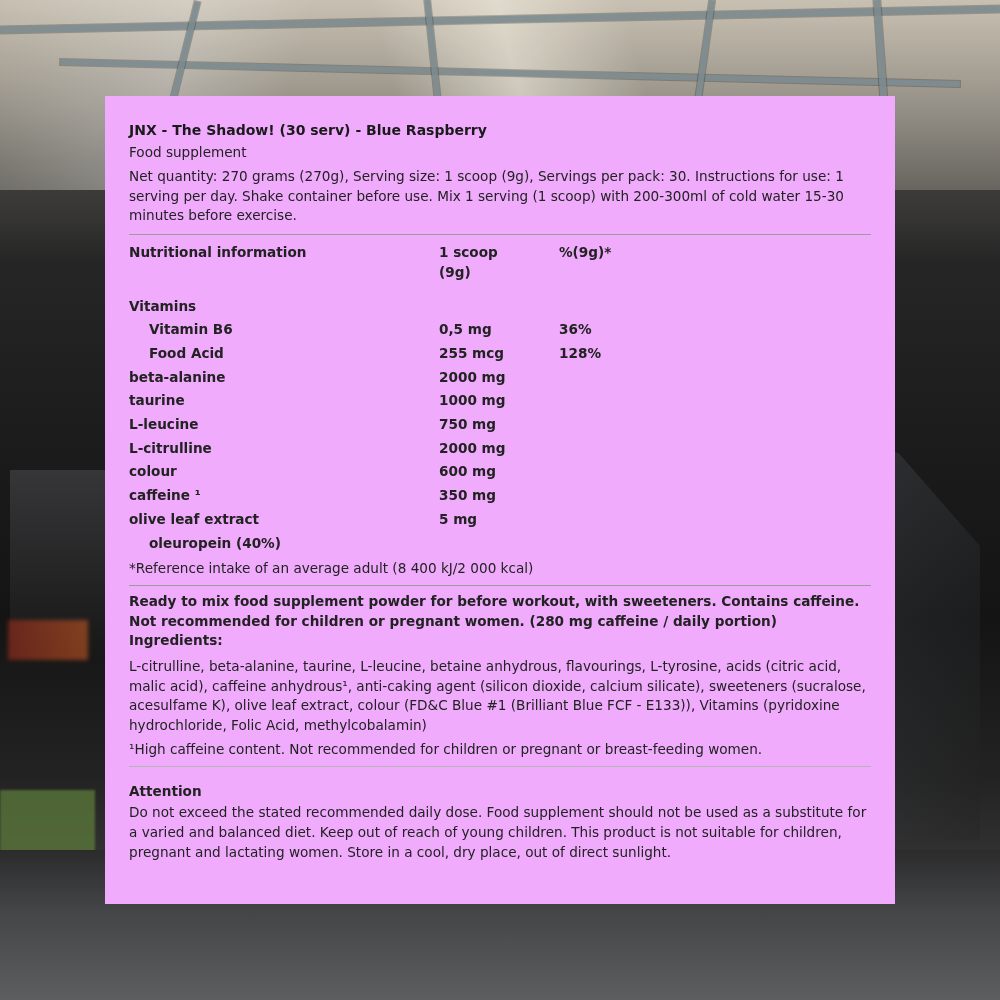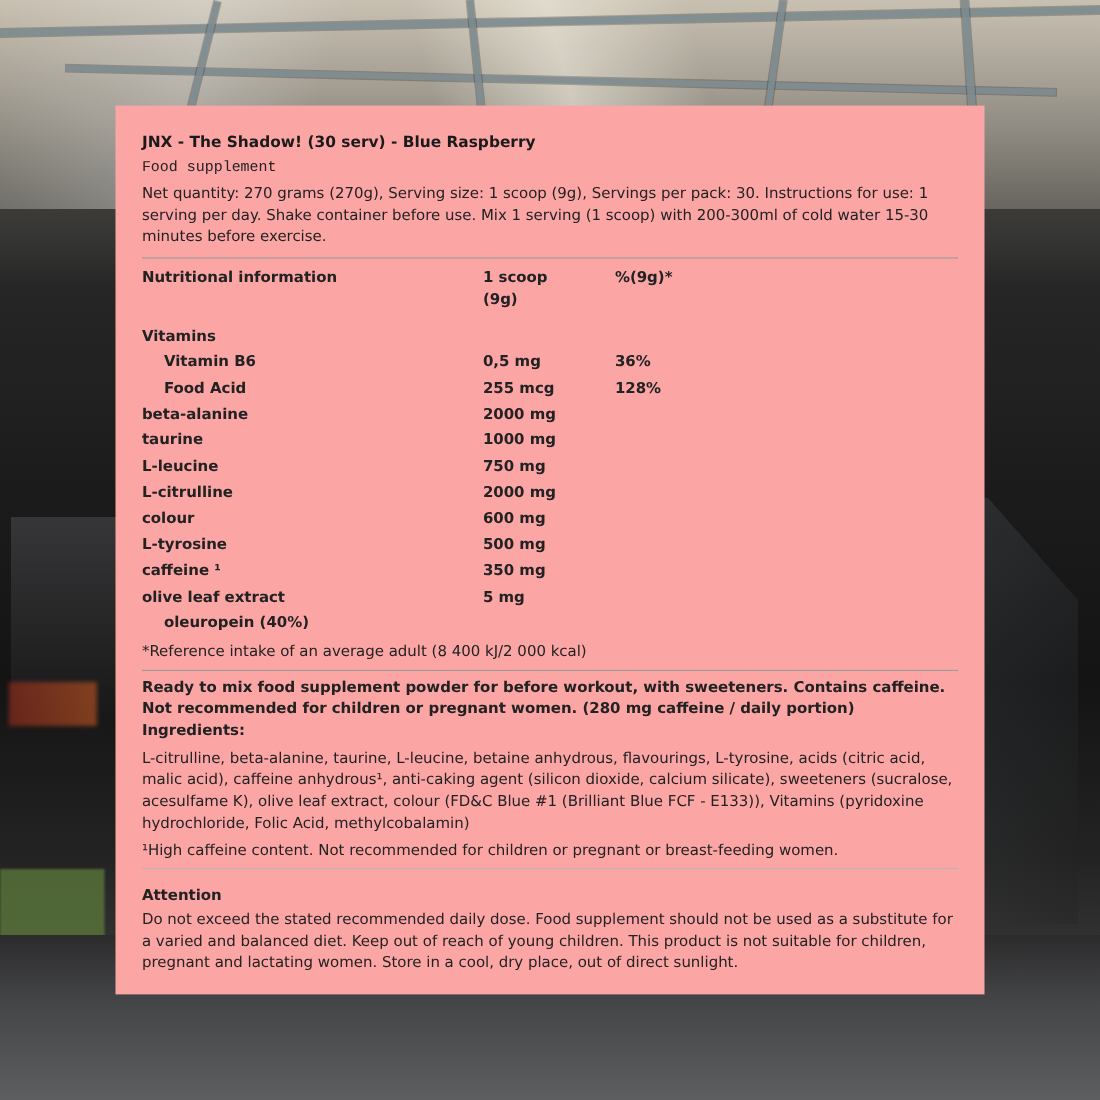--- a/index.html
+++ b/index.html
@@ -59,34 +59,34 @@
   .bg-green {
     position: absolute; left: 0px; top: 790px; width: 95px; height: 70px;
     background: #5c7a3a; opacity: 0.75; filter: blur(1px);
   }
 
   
   .label-panel {
     position: absolute;
     left: 105px; top: 96px;
     width: 790px; height: 808px;
-    background: #fca5a5;
+    background: #f0abfc;
     padding: 24px 24px 0 24px;
     font-size: 13.6px;
     color: #222;
     line-height: 1.45;
     overflow: hidden;
   }
   .title {
     font-weight: bold;
     font-size: 14px;
     margin: 0 0 3px 0;
     color: #1a1a1a;
   }
-  .subtitle { margin: 0 0 4px 0; font-family: Liberation Mono, monospace; }
+  .subtitle { margin: 0 0 4px 0; }
   .intro { margin: 0 0 8px 0; }
 
   hr.rule {
     border: none;
     border-top: 1px solid #9a9a9a;
     margin: 6px 0 6px 0;
   }
   hr.rule.thin {
     border-top: 1px solid #b5b5b5;
   }
@@ -195,25 +195,20 @@
         <td class="col-name">L-citrulline</td>
         <td class="col-amt">2000 mg</td>
         <td class="col-pct"></td>
       </tr>
       <tr>
         <td class="col-name">colour</td>
         <td class="col-amt">600 mg</td>
         <td class="col-pct"></td>
       </tr>
       <tr>
-        <td class="col-name">L-tyrosine</td>
-        <td class="col-amt">500 mg</td>
-        <td class="col-pct"></td>
-      </tr>
-      <tr>
         <td class="col-name">caffeine ¹</td>
         <td class="col-amt">350 mg</td>
         <td class="col-pct"></td>
       </tr>
       <tr>
         <td class="col-name">olive leaf extract</td>
         <td class="col-amt">5 mg</td>
         <td class="col-pct"></td>
       </tr>
       <tr>

